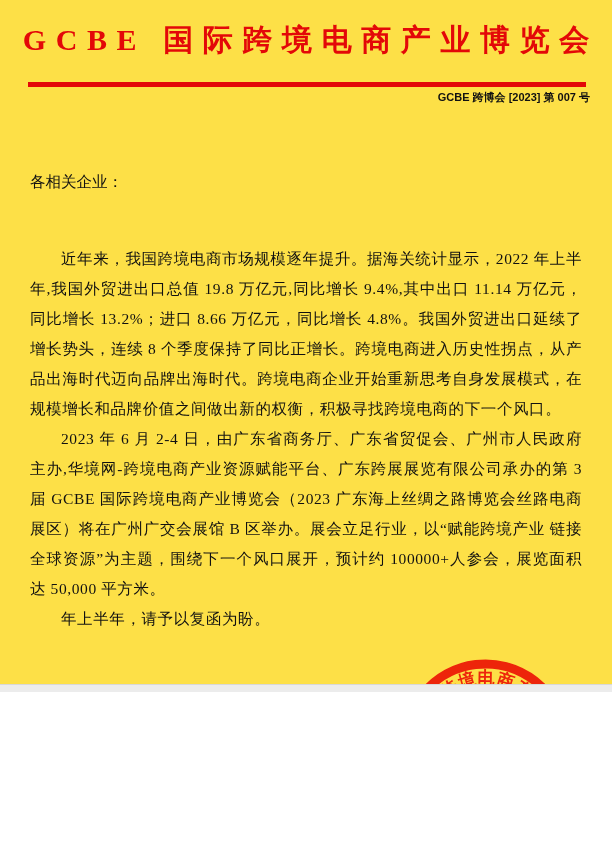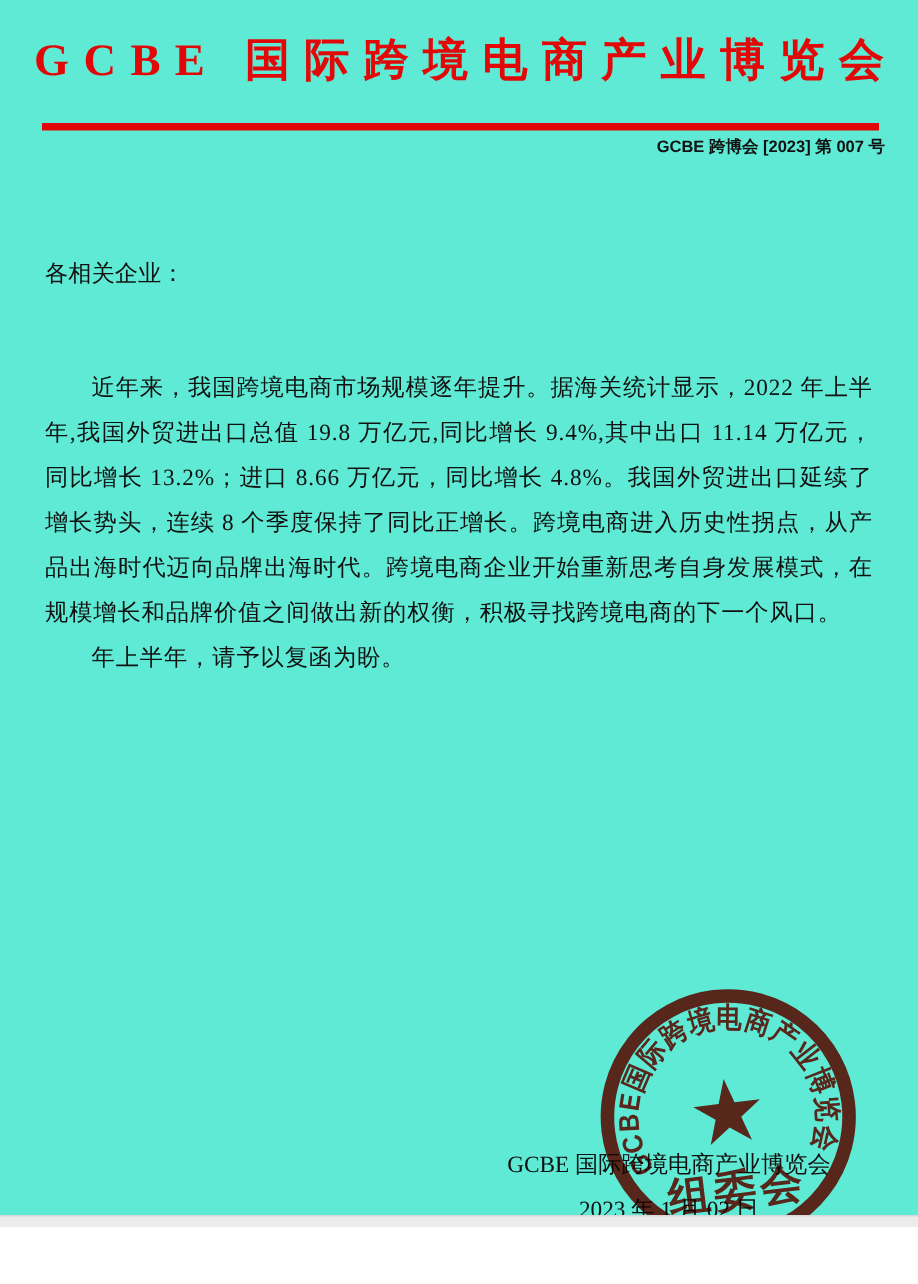--- a/index.html
+++ b/index.html
@@ -2,22 +2,22 @@
 <html style="--accent: #e30808; --seal: #ee1208;"><head>
 <meta charset="utf-8">
 <style>
   html,body{margin:0;padding:0;background:#fff;}
   :root{
     --accent:#e30808;
     --seal:#ee1208;
   }
   .page{
     position:relative;
-    width:612px;height:818px;
-    background:#5eead4;
+    width:612px;height:692px;
+    background:#fde047;
     overflow:hidden;
     font-family:"Liberation Serif","DejaVu Serif",serif;
     color:#1a1a1a;
   }
   .org-title{
     position:absolute;top:20px;left:0;right:0;
     text-align:center;
     color:var(--accent);
     font-family:"Liberation Serif","DejaVu Serif",serif;
     font-weight:bold;
@@ -108,20 +108,21 @@
 
   <div class="red-line"></div>
 
   <div class="doc-number">GCBE 跨博会 [2023] 第 007 号</div>
 
 
   <div class="salutation">各相关企业：</div>
 
   <div class="body-text">
     <p>近年来，我国跨境电商市场规模逐年提升。据海关统计显示，2022 年上半年,我国外贸进出口总值 19.8 万亿元,同比增长 9.4%,其中出口 11.14 万亿元，同比增长 13.2%；进口 8.66 万亿元，同比增长 4.8%。我国外贸进出口延续了增长势头，连续 8 个季度保持了同比正增长。跨境电商进入历史性拐点，从产品出海时代迈向品牌出海时代。跨境电商企业开始重新思考自身发展模式，在规模增长和品牌价值之间做出新的权衡，积极寻找跨境电商的下一个风口。</p>
+    <p>2023 年 6 月 2-4 日，由广东省商务厅、广东省贸促会、广州市人民政府主办,华境网-跨境电商产业资源赋能平台、广东跨展展览有限公司承办的第 3 届 GCBE 国际跨境电商产业博览会（2023 广东海上丝绸之路博览会丝路电商展区）将在广州广交会展馆 B 区举办。展会立足行业，以“赋能跨境产业 链接全球资源”为主题，围绕下一个风口展开，预计约 100000+人参会，展览面积达 50,000 平方米。</p>
     <p>年上半年，请予以复函为盼。</p>
   </div>
 
   <div class="signature-block">
     <div>GCBE 国际跨境电商产业博览会</div>
     <div>2023 年 1 月 02 日</div>
   </div>
 
   <svg class="seal" viewBox="0 0 200 200" xmlns="http://www.w3.org/2000/svg">
     <circle class="seal-ring" cx="100" cy="100" r="89"></circle>

